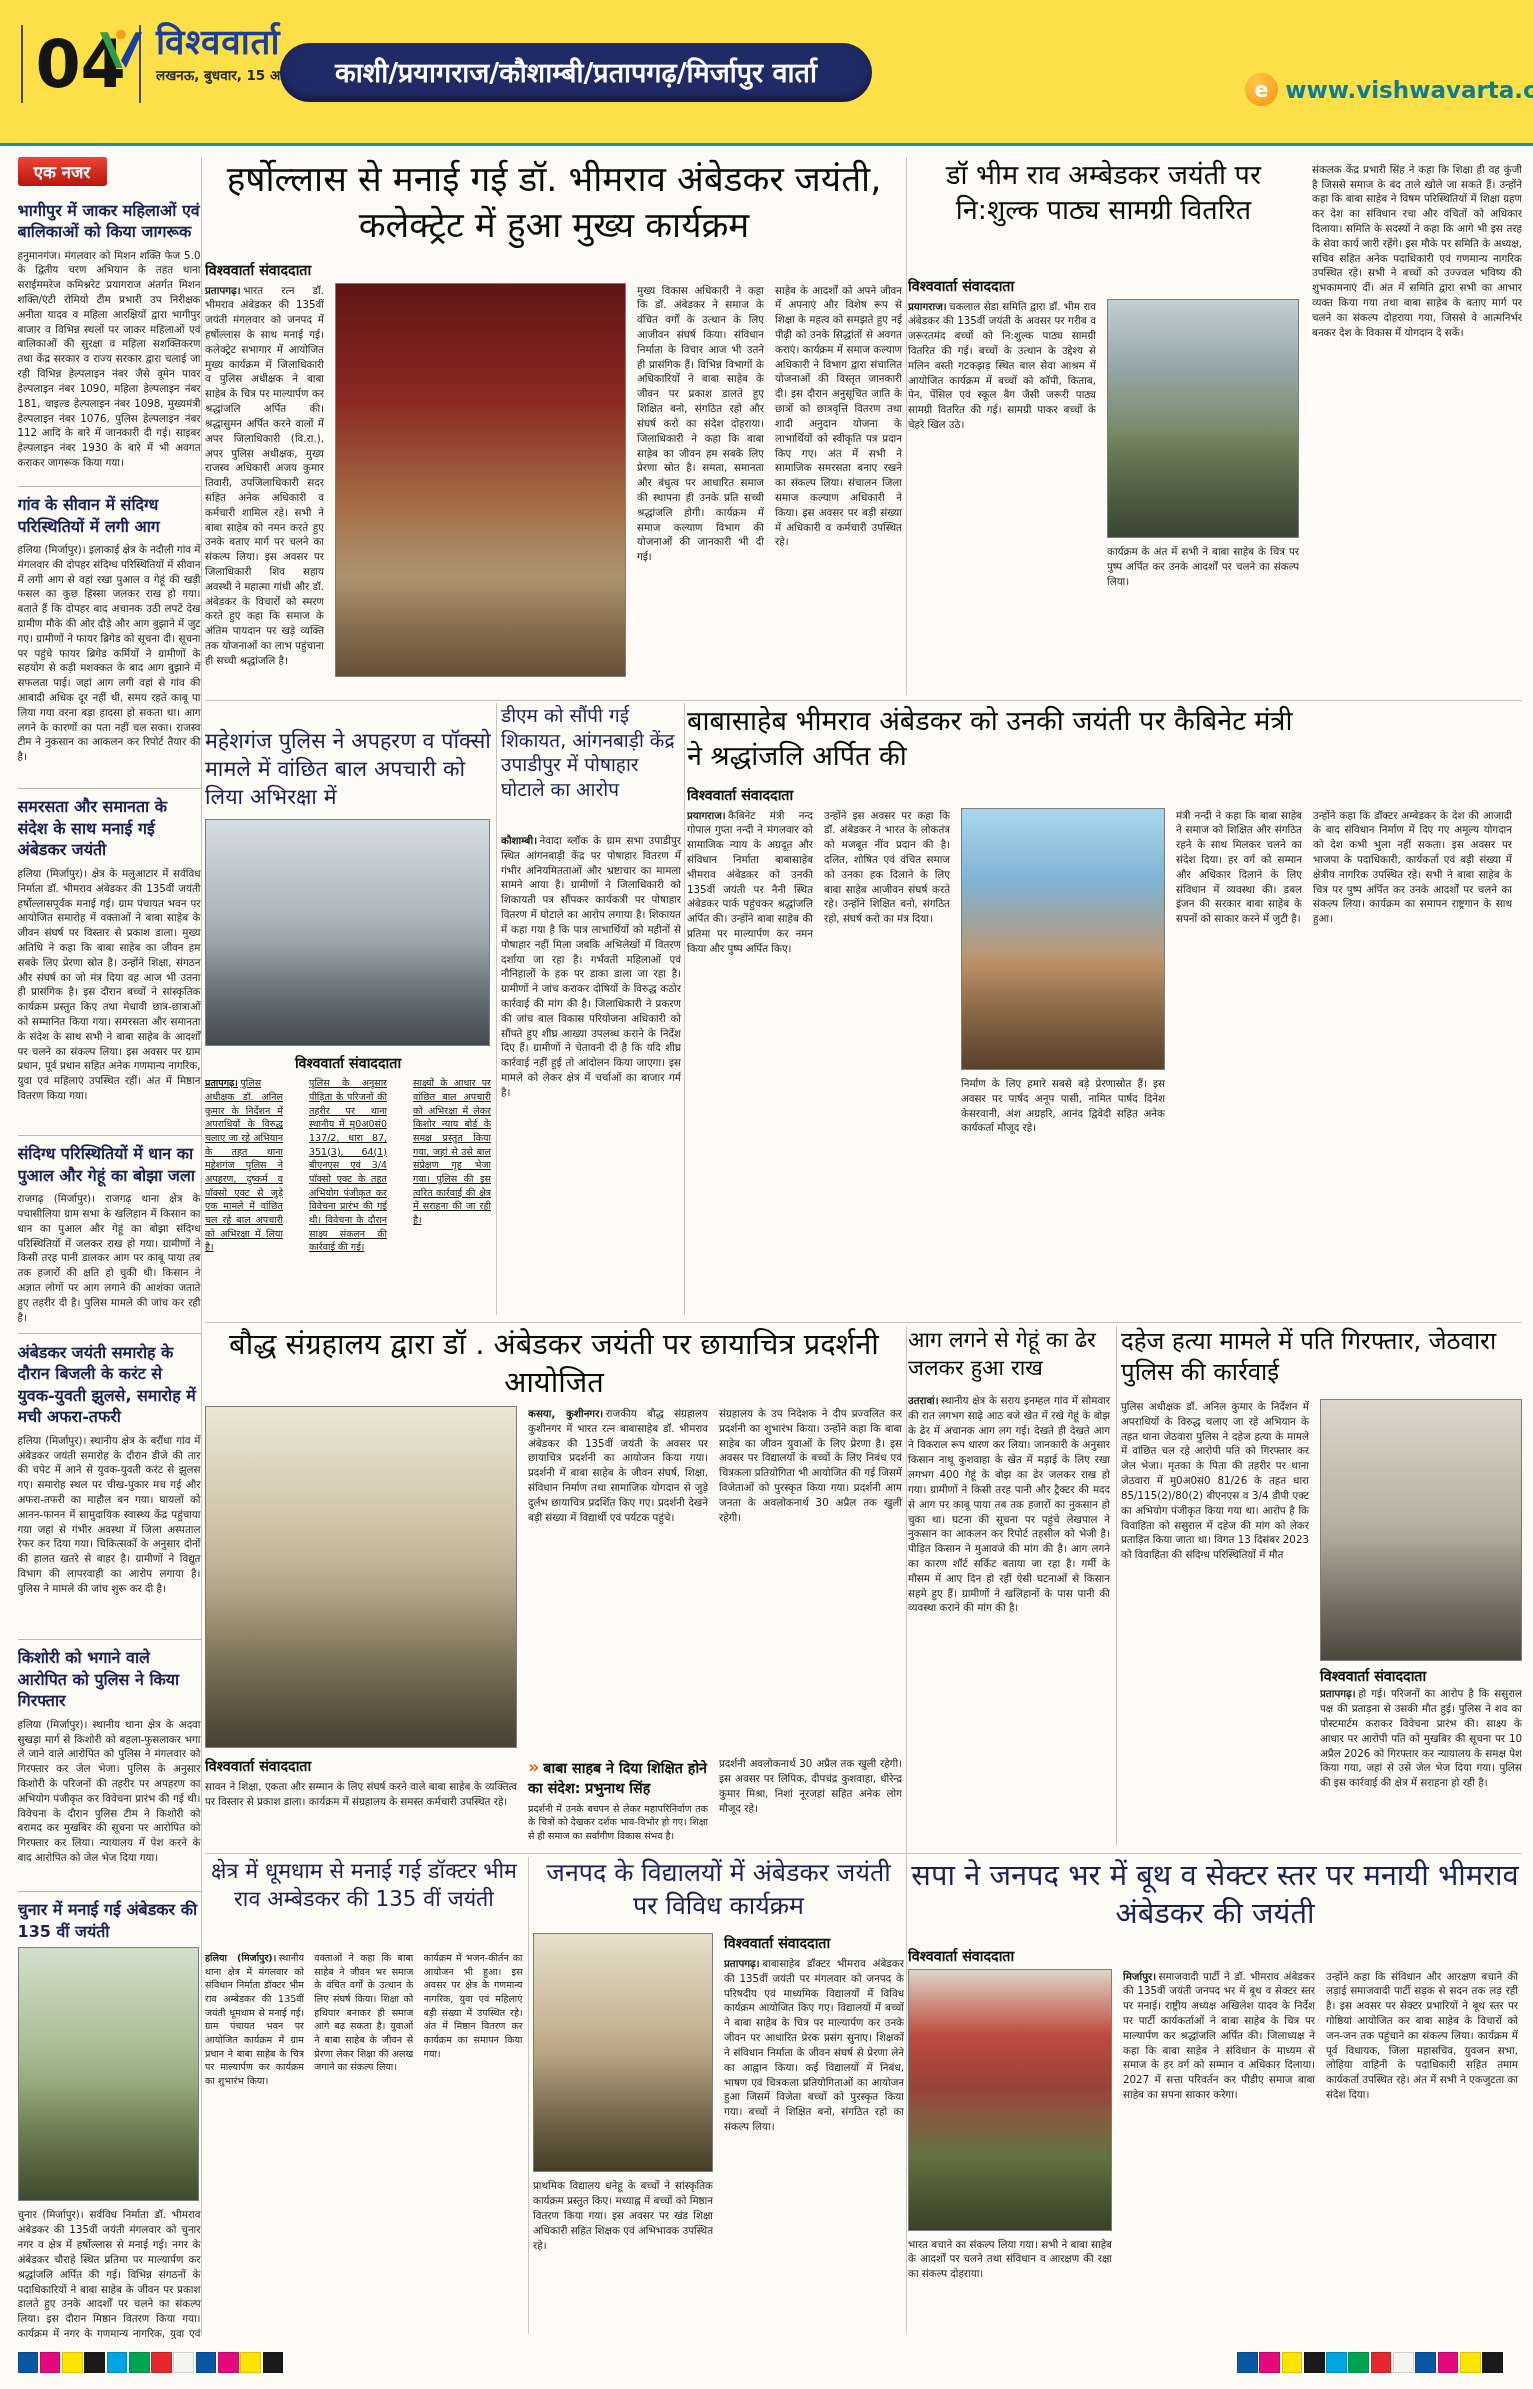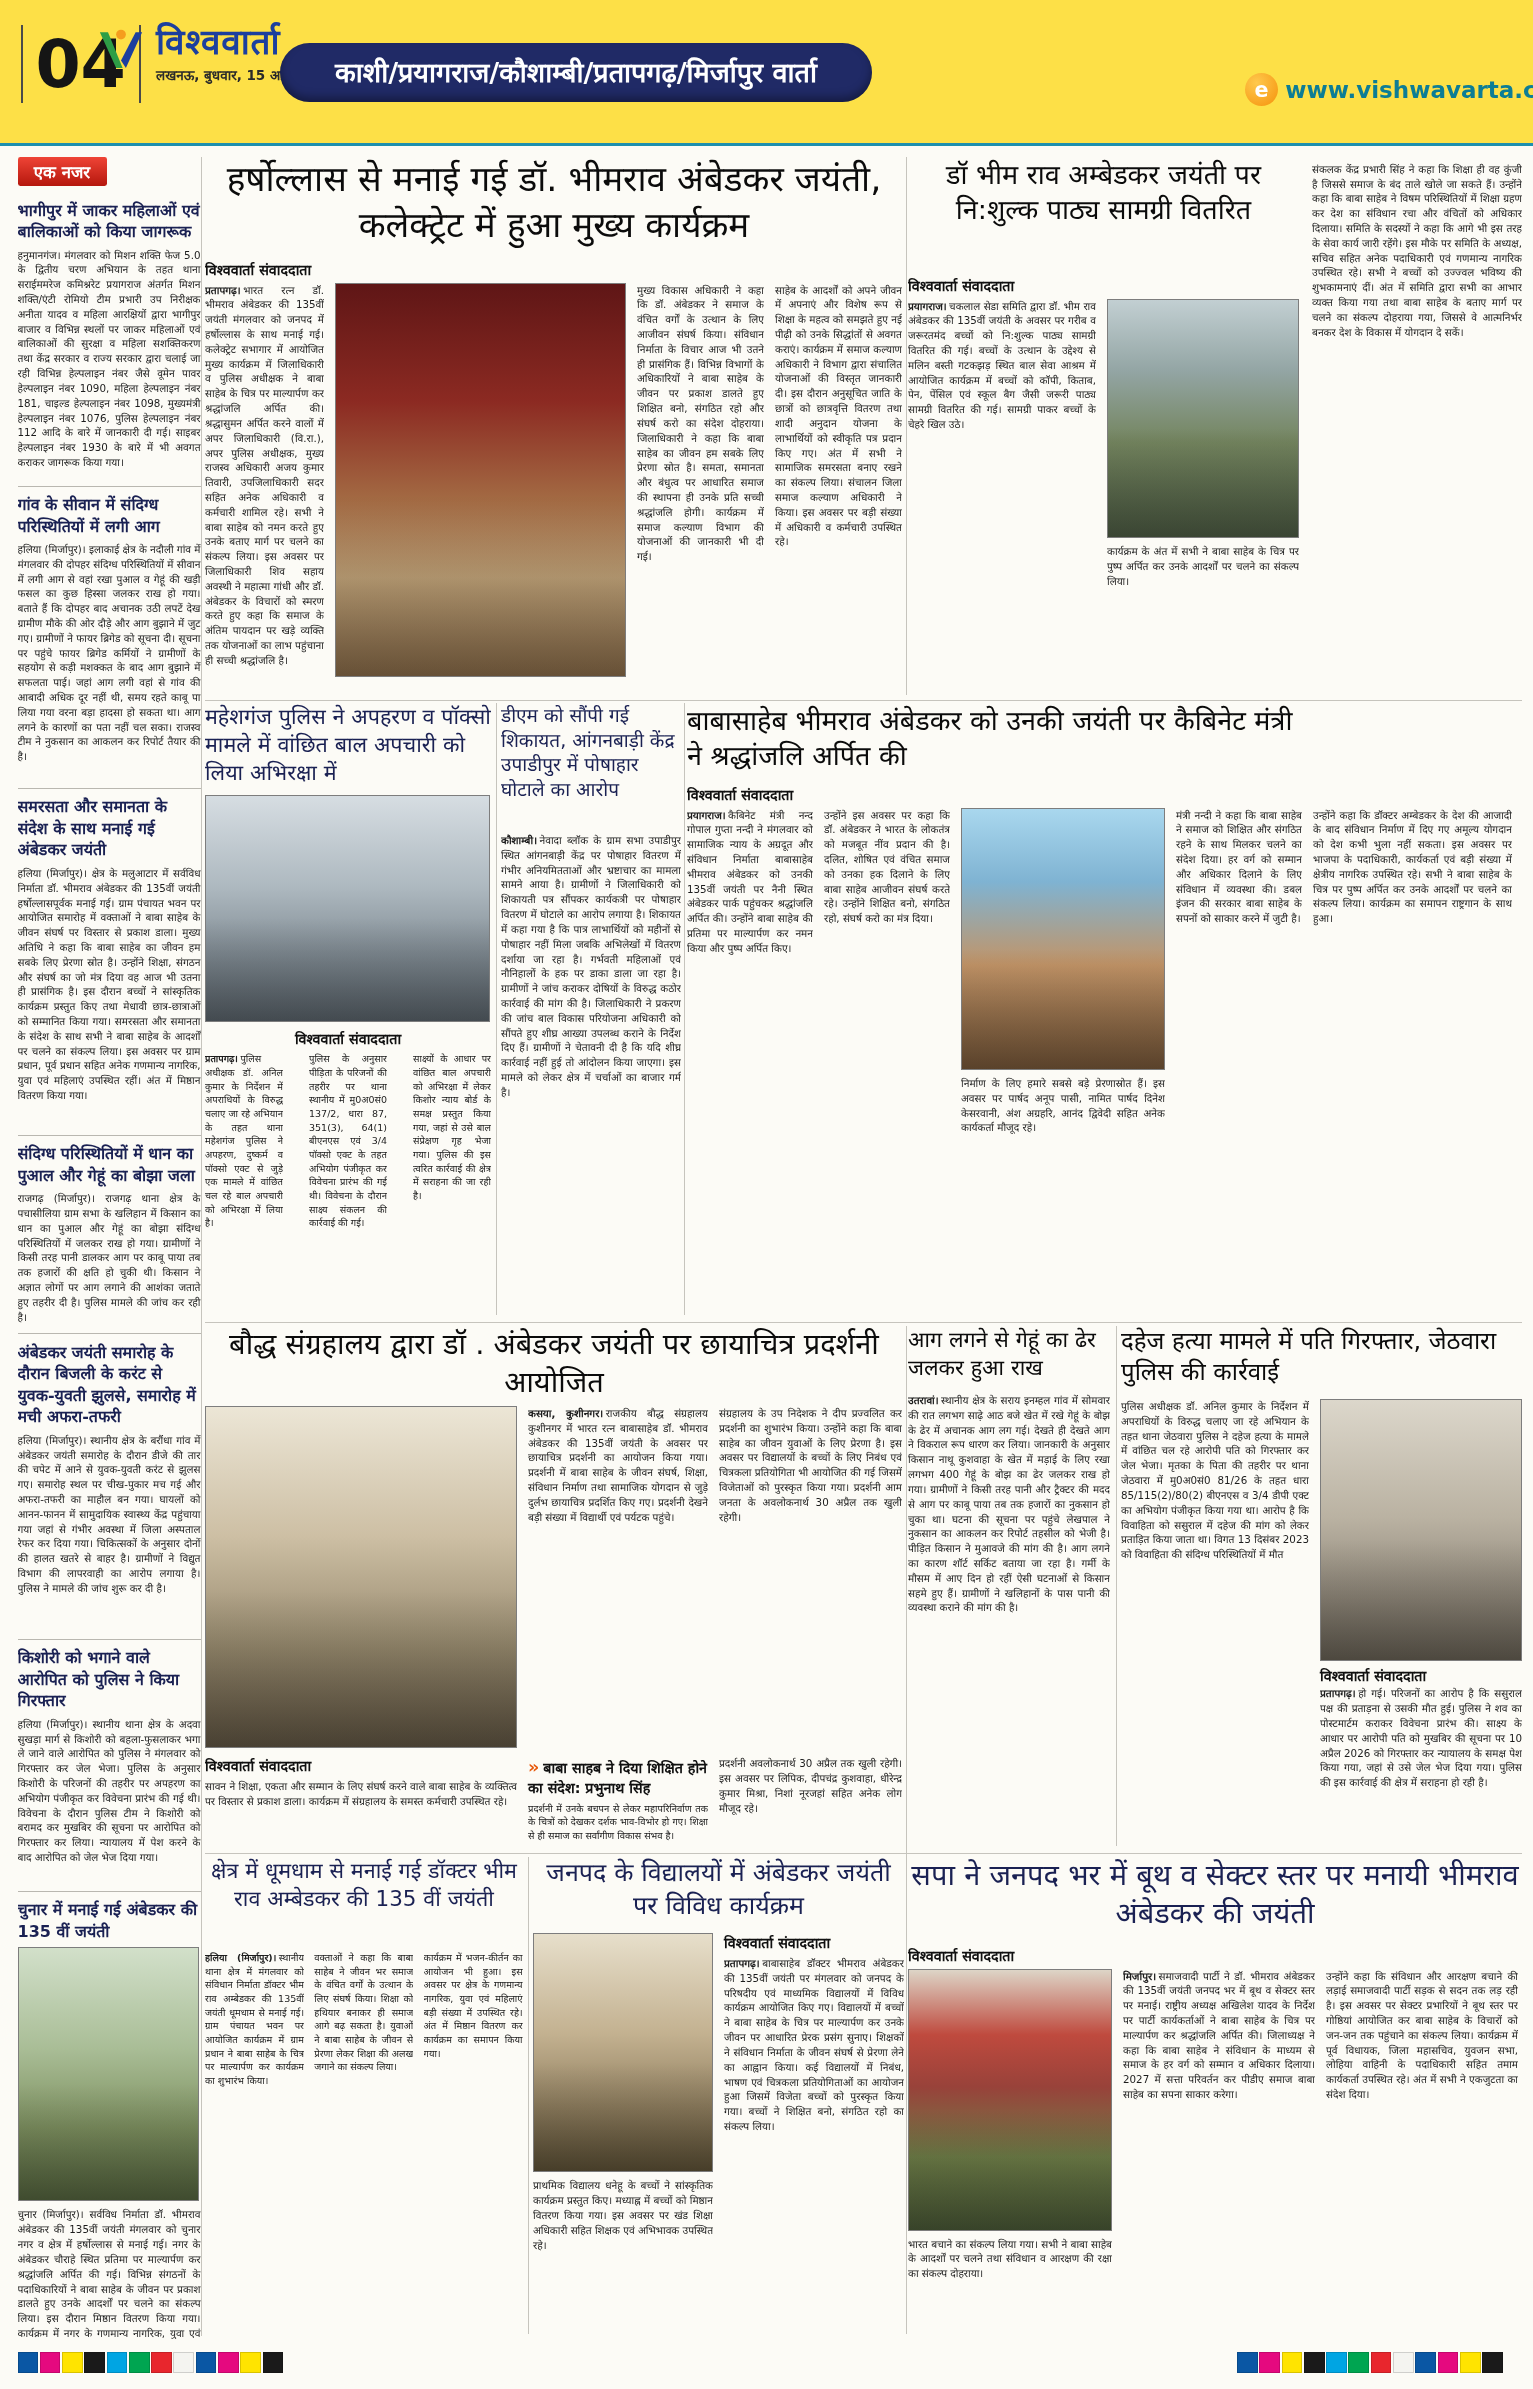--- a/index.html
+++ b/index.html
@@ -148,25 +148,25 @@
         <div style="width:192px;">
           <div class="photo photo-material" style="width:192px;height:239px;margin-bottom:6.4px;"></div>
           <p class="bodytxt" style="height:137px;">कार्यक्रम के अंत में सभी ने बाबा साहेब के चित्र पर पुष्प अर्पित कर उनके आदर्शों पर चलने का संकल्प लिया।</p>
         </div>
       </div>
     </div>
     <p class="abs bodytxt" style="left:0;top:512px;width:391px;height:0;">समिति के पदाधिकारियों ने कहा कि बाबा साहेब ने शिक्षा को ही समाज परिवर्तन का सबसे बड़ा हथियार बताया था। इसी संदेश को आगे बढ़ाते हुए समिति प्रत्येक वर्ष जरूरतमंद बच्चों की शिक्षा में सहयोग करती है। बच्चों को नियमित विद्यालय जाने तथा मन लगाकर पढ़ाई करने की प्रेरणा दी गई। इस अवसर पर बड़ी संख्या में महिलाएं व बच्चे उपस्थित रहे।</p>
     <p class="abs bodytxt" style="left:404px;top:4.8px;width:210px;height:530px;">संकलक केंद्र प्रभारी सिंह ने कहा कि शिक्षा ही वह कुंजी है जिससे समाज के बंद ताले खोले जा सकते हैं। उन्होंने कहा कि बाबा साहेब ने विषम परिस्थितियों में शिक्षा ग्रहण कर देश का संविधान रचा और वंचितों को अधिकार दिलाया। समिति के सदस्यों ने कहा कि आगे भी इस तरह के सेवा कार्य जारी रहेंगे। इस मौके पर समिति के अध्यक्ष, सचिव सहित अनेक पदाधिकारी एवं गणमान्य नागरिक उपस्थित रहे। सभी ने बच्चों को उज्ज्वल भविष्य की शुभकामनाएं दीं। अंत में समिति द्वारा सभी का आभार व्यक्त किया गया तथा बाबा साहेब के बताए मार्ग पर चलने का संकल्प दोहराया गया, जिससे वे आत्मनिर्भर बनकर देश के विकास में योगदान दे सकें।</p>
   </section>
 
-  <section class="abs" style="left:205px;top:703px;width:286px;height:614px;overflow:hidden;">
+  <section class="abs" style="left:205px;top:727px;width:286px;height:614px;overflow:hidden;">
     <h2 class="head h-md head-navy" style="height:89px;">महेशगंज पुलिस ने अपहरण व पॉक्सो मामले में वांछित बाल अपचारी को लिया अभिरक्षा में</h2>
     <div class="photo photo-mahesh" style="width:285px;height:227px;margin:3.2px 0 1.6px;"></div>
     <div class="byline" style="text-align:center;">विश्ववार्ता संवाददाता</div>
-    <div class="cols" style="height:262px;gap:26px;">
+    <div class="cols" style="height:262px;gap:26px;text-decoration:underline;">
       <p class="bodytxt" style="width:89px;height:262px;font-size:9.5px;">
         <b>प्रतापगढ़।</b><span>पुलिस अधीक्षक डॉ. अनिल कुमार के निर्देशन में अपराधियों के विरुद्ध चलाए जा रहे अभियान के तहत थाना महेशगंज पुलिस ने अपहरण, दुष्कर्म व पॉक्सो एक्ट से जुड़े एक मामले में वांछित चल रहे बाल अपचारी को अभिरक्षा में लिया है।</span>
       </p>
       <p class="bodytxt" style="width:89px;height:262px;font-size:9.5px;">पुलिस के अनुसार पीड़िता के परिजनों की तहरीर पर थाना स्थानीय में मु0अ0सं0 137/2, धारा 87, 351(3), 64(1) बीएनएस एवं 3/4 पॉक्सो एक्ट के तहत अभियोग पंजीकृत कर विवेचना प्रारंभ की गई थी। विवेचना के दौरान साक्ष्य संकलन की कार्रवाई की गई।</p>
       <p class="bodytxt" style="width:89px;height:262px;font-size:9.5px;">साक्ष्यों के आधार पर वांछित बाल अपचारी को अभिरक्षा में लेकर किशोर न्याय बोर्ड के समक्ष प्रस्तुत किया गया, जहां से उसे बाल संप्रेक्षण गृह भेजा गया। पुलिस की इस त्वरित कार्रवाई की क्षेत्र में सराहना की जा रही है।</p>
     </div>
   </section>
 
   <section class="abs" style="left:501px;top:703px;width:180px;height:614px;overflow:hidden;">
     <h2 class="head h-sm head-navy" style="height:130px;">डीएम को सौंपी गई शिकायत, आंगनबाड़ी केंद्र उपाडीपुर में पोषाहार घोटाले का आरोप</h2>

